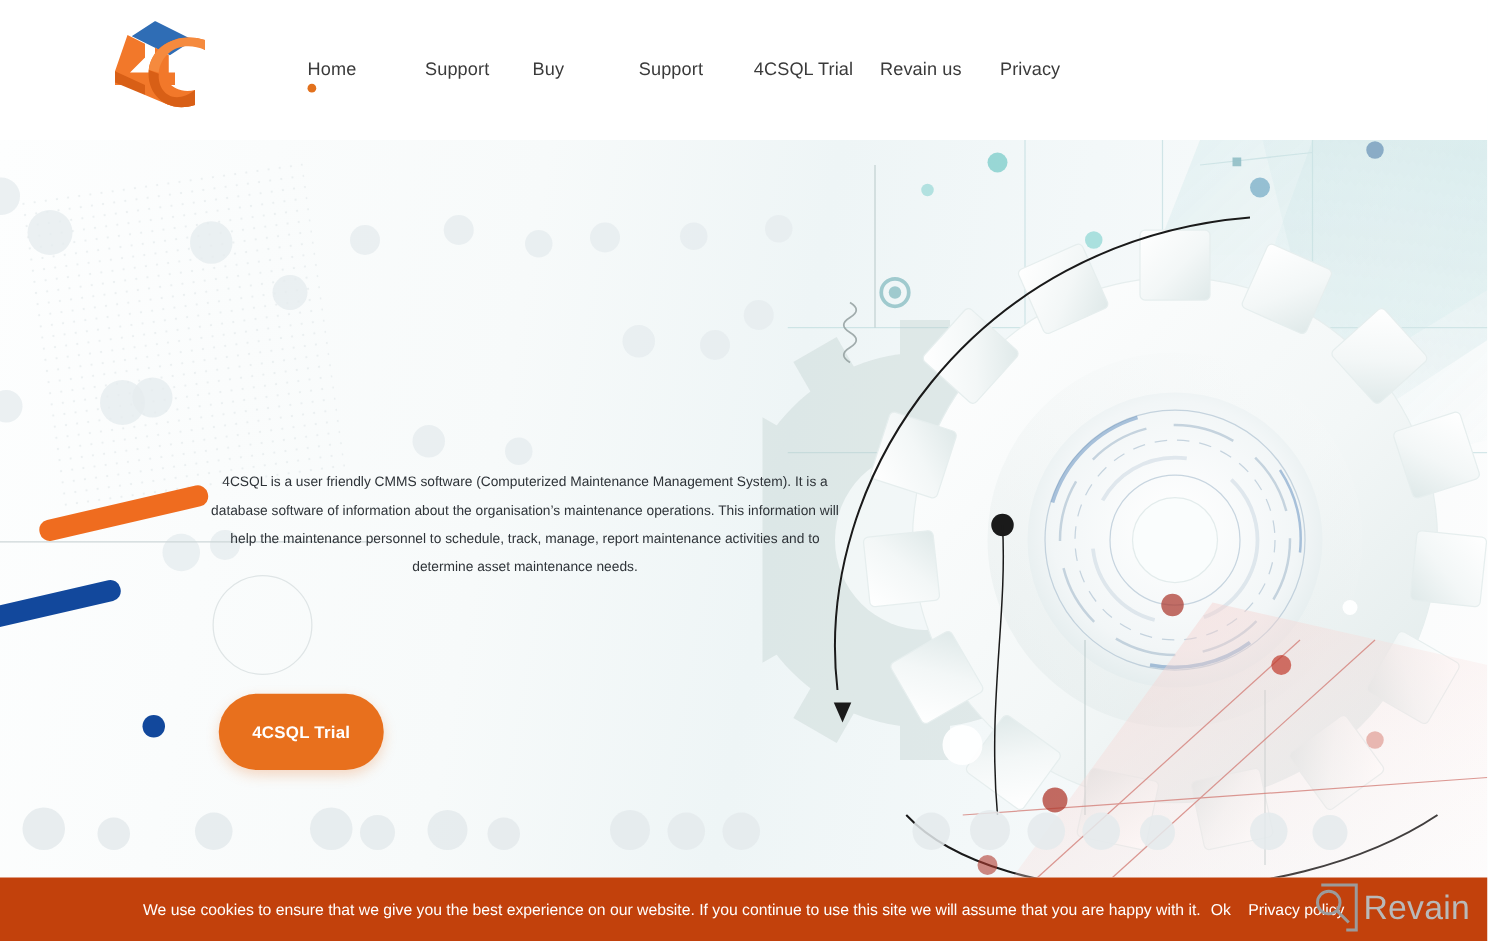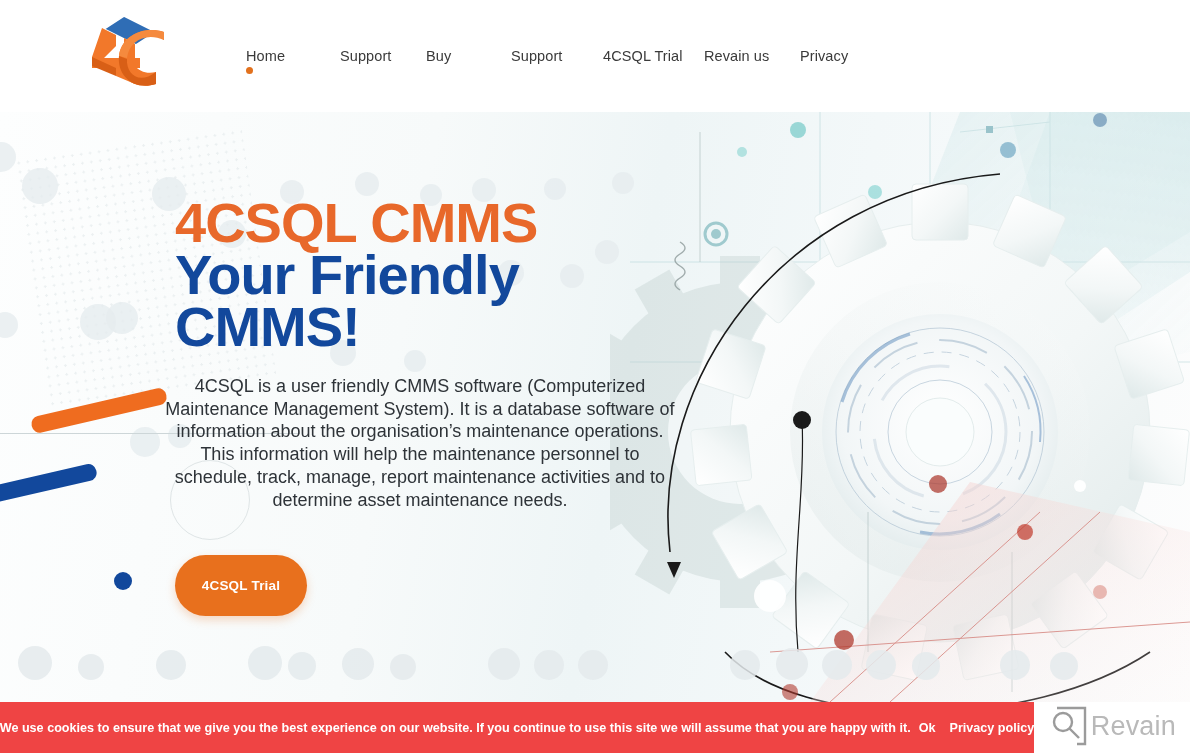--- a/index.html
+++ b/index.html
@@ -155,21 +155,21 @@
     letter-spacing: -1px;
   }
   .hl-orange { color: #e8682a; display: block; }
   .hl-blue   { color: #12489c; display: block; }
 
   .hero-para {
     position: absolute; left: 160px; top: 263px;
     width: 520px;
     text-align: center;
     color: #2e3338;
-    font-size: 18px;
+    font-size: 11px;
     line-height: 22.7px;
   }
 
   .cta {
     position: absolute; left: 175px; top: 443px;
     width: 132px; height: 61px;
     background: #e8701d;
     border: none;
     border-radius: 31px;
     color: #ffffff;
@@ -177,27 +177,26 @@
     font-weight: 700;
     letter-spacing: .2px;
     cursor: pointer;
     box-shadow: 0 4px 10px rgba(232,112,29,.26);
   }
 
   
   .cookiebar {
     position: absolute;
     left: 0; top: 702px;
-    width: 1034px; height: 51px;
-    background: #ef4444;
+    width: 1190px; height: 51px;
+    background: #c2410c;
     display: flex;
     align-items: center;
     justify-content: center;
     z-index: 60;
-    font-weight: bold;
   }
   .cookie-inner {
     display: flex; align-items: baseline;
     color: #ffffff;
     font-size: 12.6px;
     white-space: nowrap;
   }
   .cookie-text { color: #ffffff; }
   .cookie-ok {
     color: #ffffff; text-decoration: none;
@@ -502,25 +501,20 @@
         <i style="left:776px; width:32px; height:32px;"></i>
         <i style="left:822px; width:30px; height:30px;"></i>
         <i style="left:866px; width:30px; height:30px;"></i>
         <i style="left:912px; width:28px; height:28px;"></i>
         <i style="left:1000px;width:30px; height:30px;"></i>
         <i style="left:1050px;width:28px; height:28px;"></i>
       </div>
     </div>
 
     <div class="hero-content">
-      <h1 class="headline">
-        <span class="hl-orange">4CSQL CMMS</span>
-        <span class="hl-blue">Your Friendly</span>
-        <span class="hl-blue">CMMS!</span>
-      </h1>
 
       <p class="hero-para">4CSQL is a user friendly CMMS software (Computerized Maintenance Management System). It is a database software of information about the organisation’s maintenance operations. This information will help the maintenance personnel to schedule, track, manage, report maintenance activities and to determine asset maintenance needs.</p>
 
       <button class="cta" type="button">4CSQL Trial</button>
     </div>
 
   </section>
 
   <div class="cookiebar">
     <div class="cookie-inner">

